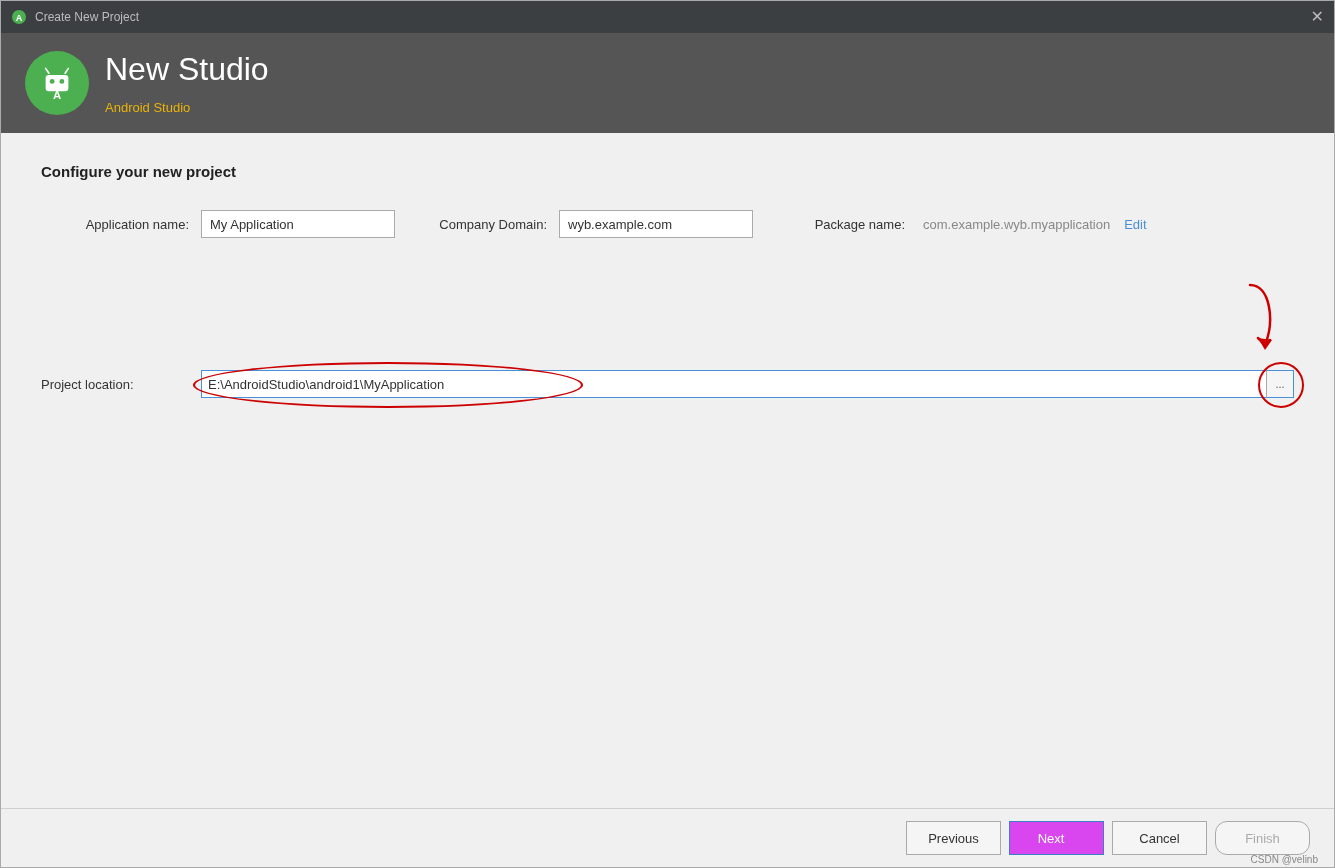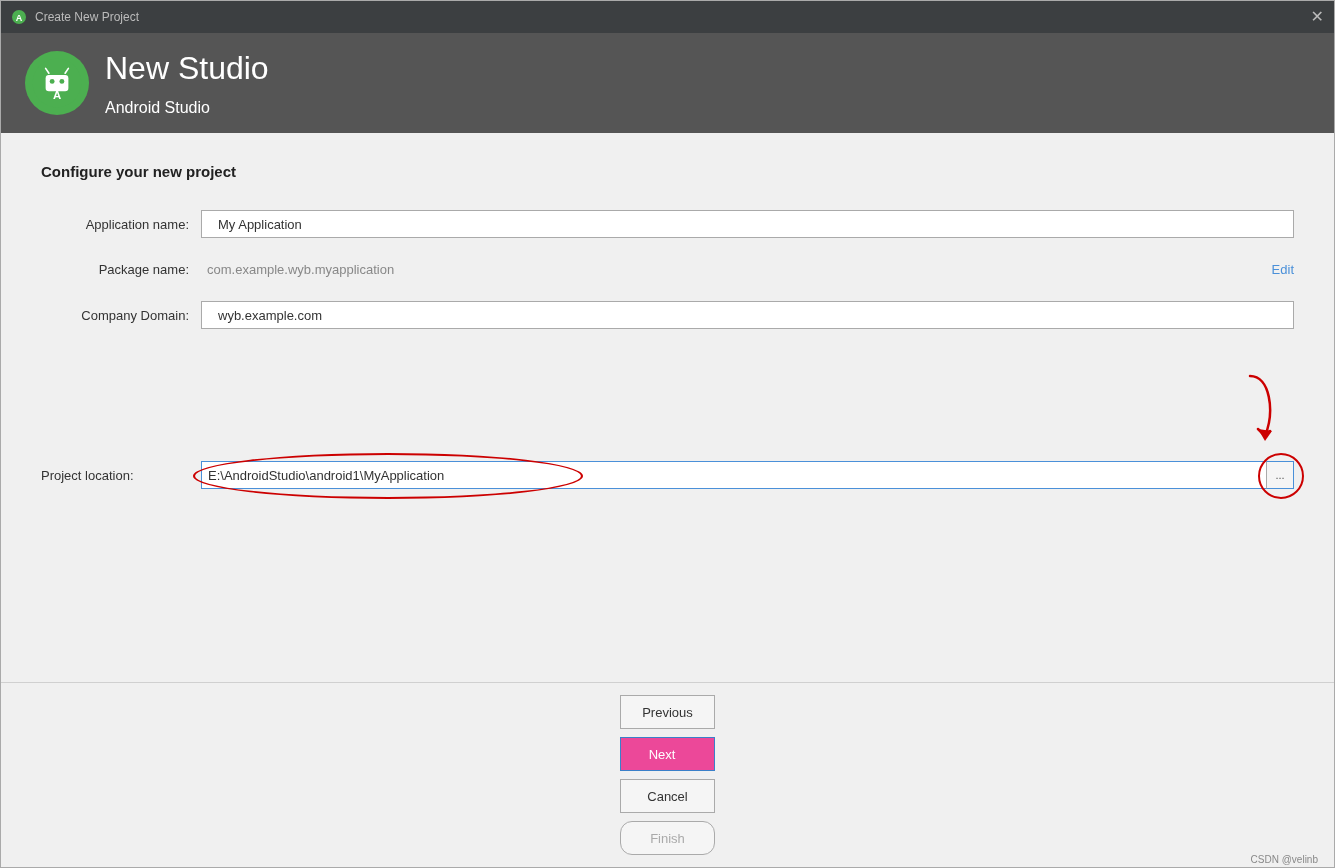--- a/index.html
+++ b/index.html
@@ -72,22 +72,22 @@
       flex-shrink: 0;
       position: relative;
       overflow: hidden;
     }
     .header-text h1 {
       color: white;
       font-size: 32px;
       font-weight: 300;
     }
     .header-text p {
-      color: #ffffff;
-      font-size: 16px;
+      color: #eab308;
+      font-size: 13px;
       margin-top: 12px;
     }
 
     
     .content {
       flex: 1;
       padding: 30px 40px;
       display: flex;
       flex-direction: column;
       background: #f0f0f0;
@@ -96,22 +96,22 @@
 
     .section-title {
       font-size: 15px;
       font-weight: bold;
       color: #222;
       margin-bottom: 30px;
     }
 
     .form-area {
       display: flex;
-      flex-direction: column;
-      gap: 12px;
+      flex-direction: row;
+      gap: 4px;
     }
 
     .form-row {
       display: flex;
       align-items: center;
       margin-bottom: 12px;
     }
 
     .form-label {
       width: 160px;
@@ -120,21 +120,21 @@
       flex-shrink: 0;
       text-align: right;
       padding-right: 12px;
     }
 
     .form-input {
       flex: 1;
       height: 28px;
       border: 1px solid #aaa;
       background: white;
-      padding: 0 16px;
+      padding: 0 8px;
       font-size: 13px;
       color: #333;
       outline: none;
     }
 
     .package-name-row {
       display: flex;
       align-items: center;
     }
 
@@ -258,21 +258,20 @@
     .footer {
       display: flex;
       align-items: center;
       justify-content: flex-end;
       padding: 12px 24px;
       background: #f0f0f0;
       border-top: 1px solid #d0d0d0;
       gap: 8px;
       flex-shrink: 0;
       position: relative;
-      flex-direction: column;
     }
 
     .footer-credit {
       position: absolute;
       right: 16px;
       bottom: 2px;
       font-size: 10px;
       color: #888;
     }
 
@@ -280,21 +279,21 @@
       height: 34px;
       padding: 0 20px;
       font-size: 13px;
       border: 1px solid #aaa;
       background: #f5f5f5;
       cursor: pointer;
       color: #333;
       min-width: 95px;
     }
     .btn.primary {
-      background: #ec4899;
+      background: #d946ef;
       border-color: #3a80c9;
       color: white;
       padding-left: 9px;
     }
     .btn:disabled {
       color: #aaa;
       cursor: default;
       border-radius: 12px;
     }
 
@@ -344,39 +343,39 @@
   <div class="content">
     <div class="section-title">Configure your new project</div>
 
     <div class="form-area">
 
       <div class="form-row">
         <div class="form-label">
           <span>Application name:</span>
         </div>
         <input class="form-input" type="text" value="My Application" style="">
+      </div>
+
+      <div class="form-row">
+        <div class="form-label">
+          <span>Company Domain:</span>
+        </div>
+        <input class="form-input" type="text" value="wyb.example.com" style="">
       </div>
 
       <div class="form-row">
         <div class="form-label">
           <span>Package name:</span>
         </div>
         <div class="package-name-row" style="flex:1;">
           <span class="package-name-text">com.example.wyb.myapplication</span>
           <a href="#" class="edit-link">Edit</a>
         </div>
       </div>
 
-      <div class="form-row">
-        <div class="form-label">
-          <span>Company Domain:</span>
-        </div>
-        <input class="form-input" type="text" value="wyb.example.com" style="">
-      </div>
-
 
     </div>
 
     <div class="location-row">
 
       <svg class="arrow-svg" width="60" height="80" viewBox="0 0 60 80">
         <path d="M 30 5 C 50 5, 55 40, 45 65 L 50 60 M 45 65 L 38 58" stroke="#cc0000" stroke-width="2.5" fill="none" stroke-linecap="round" stroke-linejoin="round"></path>
         <polygon points="45,70 38,58 52,60" fill="#cc0000"></polygon>
       </svg>
 

